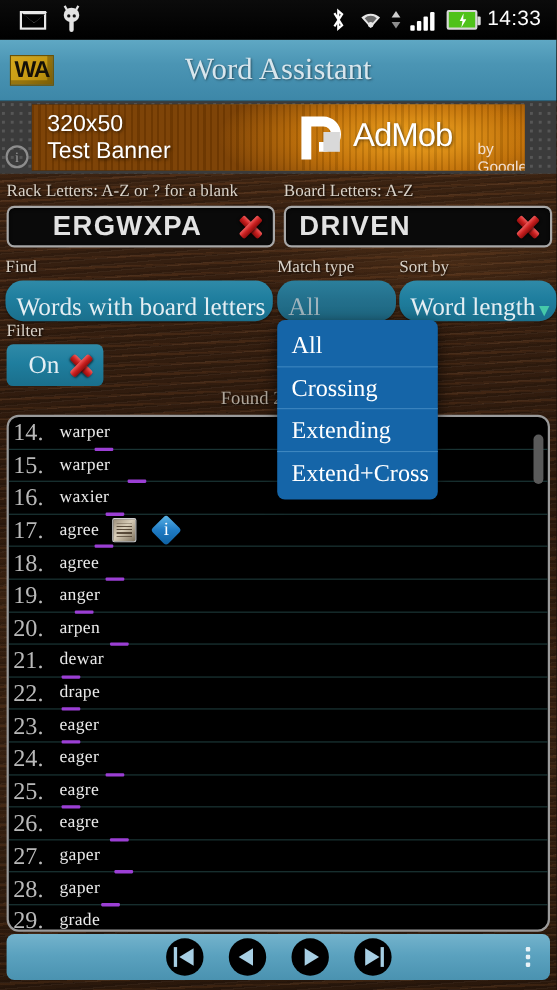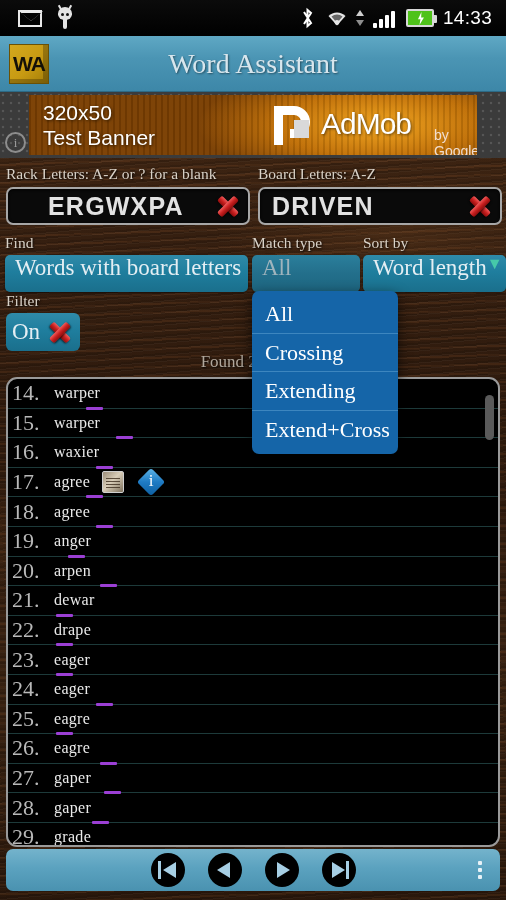--- a/index.html
+++ b/index.html
@@ -79,21 +79,21 @@
     clip-path:polygon(55% 0,20% 55%,45% 55%,35% 100%,80% 42%,52% 42%);}
 
   
   .titlebar{
     position:absolute; left:0; top:36px; width:506px; height:56px;
     background:linear-gradient(180deg,#5fa8c4 0%, #4b95b4 40%, #3d87a8 100%);
     border-bottom:1px solid #2c6a86;
     display:flex; align-items:center; z-index:25;
   }
   .app-icon{
-    width:40px;height:40px;margin-left:9px;position:relative;
+    width:40px;height:28px;margin-left:9px;position:relative;
     background:linear-gradient(135deg,#d4a81e 0%, #c79a12 55%, #a37d08 100%);
     border:1px solid #6b5104;
     display:flex;align-items:center;justify-content:center;
     font-family:"Liberation Sans", sans-serif;
     font-weight:bold;font-size:21px;color:#141008;letter-spacing:-1px;
     box-shadow:inset -5px -4px 0 rgba(0,0,0,0.25);
   }
   .app-title{
     position:absolute;left:0;right:0;text-align:center;
     font-size:28px;color:#d8e6ed;
@@ -154,32 +154,32 @@
   .xbtn::before,.xbtn::after{
     content:"";position:absolute;left:2px;top:11px;width:24px;height:7px;border-radius:2px;
     background:linear-gradient(180deg,#f05b5b 0%, #c92020 50%, #8e0d0d 100%);
     box-shadow:0 1px 2px rgba(0,0,0,.7);
   }
   .xbtn::before{transform:rotate(45deg);} .xbtn::after{transform:rotate(-45deg);}
 
   
   .spin{
     background:linear-gradient(180deg,#2f8aa8 0%, #1f7e9e 45%, #1a6f8c 100%);
-    border-radius:5px; height:37px; display:flex; align-items:flex-start;
+    border-radius:16px; height:37px; display:flex; align-items:flex-end;
     padding:0 8px 0 10px; color:#e4eef3; font-size:23px;
     box-shadow:0 1px 2px rgba(0,0,0,.5);
     overflow:hidden; white-space:nowrap;
   }
   .spin.muted{ color:#9fb4bd; background:linear-gradient(180deg,#2b7f9c 0%,#236f8b 50%,#1d6580 100%); }
   .spin .caret{ margin-left:auto; color:#46c9a9; font-size:16px; }
 
   .filter-btn{
     background:linear-gradient(180deg,#2f8aa8 0%, #1f7e9e 45%, #1a6f8c 100%);
     border-radius:6px;height:38px;display:inline-flex;align-items:center;
-    padding:0 6px 0 6px;color:#e4eef3;font-size:23px;gap:6px;
+    padding:0 6px 0 20px;color:#e4eef3;font-size:23px;gap:6px;
   }
 
   
   .dropdown{
     position:absolute; left:252px; top:291px; width:146px;
     background:#1565a8; border-radius:7px; z-index:40;
     box-shadow:0 5px 14px rgba(0,0,0,.65);
     padding:4px 0 6px 0;
   }
   .dd-item{

